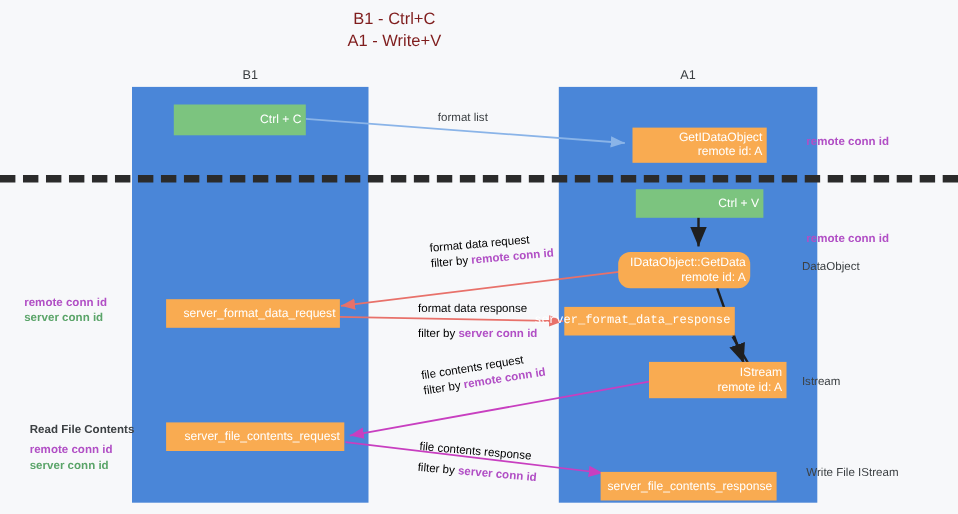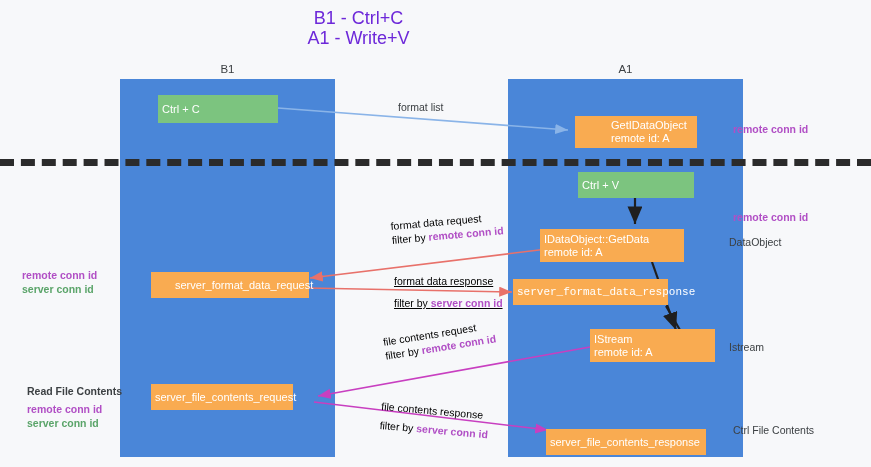--- a/index.html
+++ b/index.html
@@ -26,30 +26,30 @@
     font-size: 11.5px;
     line-height: 14px;
     white-space: pre-line;
   }
   .title-block {
     position: absolute;
     left: 0;
     top: 8px;
     width: 717px;
     text-align: center;
-    color: #6d28d9;
-    font-size: 18px;
+    color: #7f1d1d;
+    font-size: 15px;
     line-height: 20px;
   }
   .box {
     position: absolute;
     box-sizing: border-box;
     display: flex;
     flex-direction: column;
-    align-items: flex-start;
+    align-items: flex-end;
     justify-content: center;
     text-align: center;
     color: #ffffff;
     font-size: 11px;
     line-height: 13px;
     padding: 2px 4px;
   }
   .box.orange { background: #f9ab51; }
   .box.green  { background: #7cc47f; }
   .box .l2 { font-size: 11px; }
@@ -145,34 +145,34 @@
   <div class="dashrow" style="top:159px;"></div>
 
   <div class="box green" style="left:158px; top:95px; width:120px; height:28px;">
     <div>Ctrl + C</div>
   </div>
 
   <div class="box orange" style="left:151px; top:272px; width:158px; height:26px;padding-left:24px;">
     <div>server_format_data_request</div>
   </div>
 
-  <div class="box orange" style="left:151px; top:384px; width:142px; height:26px;">
+  <div class="box orange" style="left:151px; top:384px; width:162px; height:26px;">
     <div>server_file_contents_request</div>
   </div>
 
   <div class="box orange" style="left:575px; top:116px; width:122px; height:32px;padding-left:36px;">
     <div>GetIDataObject</div>
     <div class="l2">remote id: A</div>
   </div>
 
   <div class="box green" style="left:578px; top:172px; width:116px; height:26px;">
     <div>Ctrl + V</div>
   </div>
 
-  <div class="box orange" style="left:540px; top:229px; width:144px; height:33px;">
+  <div class="box orange" style="left:562px; top:229px; width:120px; height:33px;border-radius:11px;">
     <div>IDataObject::GetData</div>
     <div class="l2">remote id: A</div>
   </div>
 
   <div class="box orange" style="left:513px; top:279px; width:155px; height:26px;font-family:Liberation Mono, monospace;">
     <div>server_format_data_response</div>
   </div>
 
   <div class="box orange" style="left:590px; top:329px; width:125px; height:33px;">
     <div>IStream</div>
@@ -183,21 +183,21 @@
     <div>server_file_contents_response</div>
   </div>
 
   <div class="lbl dark" style="left:398px; top:101px;">format list</div>
 
   <div class="lbl-multi" style="left:390px; top:219px; transform: rotate(-5deg); transform-origin: left top;">
     <div>format data request</div>
     <div><span>filter by </span><span class="purple">remote conn id</span></div>
   </div>
 
-  <div class="lbl-multi" style="left:394px; top:274px;text-decoration:underline;">
+  <div class="lbl-multi" style="left:380px; top:274px;">
     <div>format data response</div>
     <div style="margin-top:8px;"><span>filter by </span><span class="purple">server conn id</span></div>
   </div>
 
   <div class="lbl-multi" style="left:382px; top:335px; transform: rotate(-9deg); transform-origin: left top;">
     <div>file contents request</div>
     <div><span>filter by </span><span class="purple">remote conn id</span></div>
   </div>
 
   <div class="lbl-multi" style="left:382px; top:399px; transform: rotate(5deg); transform-origin: left top;">
@@ -206,21 +206,21 @@
   </div>
 
   <div class="lbl purple" style="left:733px; top:123px;">remote conn id</div>
 
   <div class="lbl purple" style="left:733px; top:211px;">remote conn id</div>
 
   <div class="lbl dark" style="left:729px; top:236px;">DataObject</div>
 
   <div class="lbl dark" style="left:729px; top:341px;">Istream</div>
 
-  <div class="lbl dark" style="left:733px; top:424px;">Ctrl File Contents</div>
+  <div class="lbl dark" style="left:733px; top:424px;">Write File IStream</div>
 
   <div class="lbl purple" style="left:22px; top:269px;">remote conn id</div>
   <div class="lbl green" style="left:22px; top:283px;">server conn id</div>
 
   <div class="lbl dark" style="left:27px; top:385px;font-weight:bold;">Read File Contents</div>
   <div class="lbl purple" style="left:27px; top:403px;">remote conn id</div>
   <div class="lbl green" style="left:27px; top:417px;">server conn id</div>
 
 </div>
 

